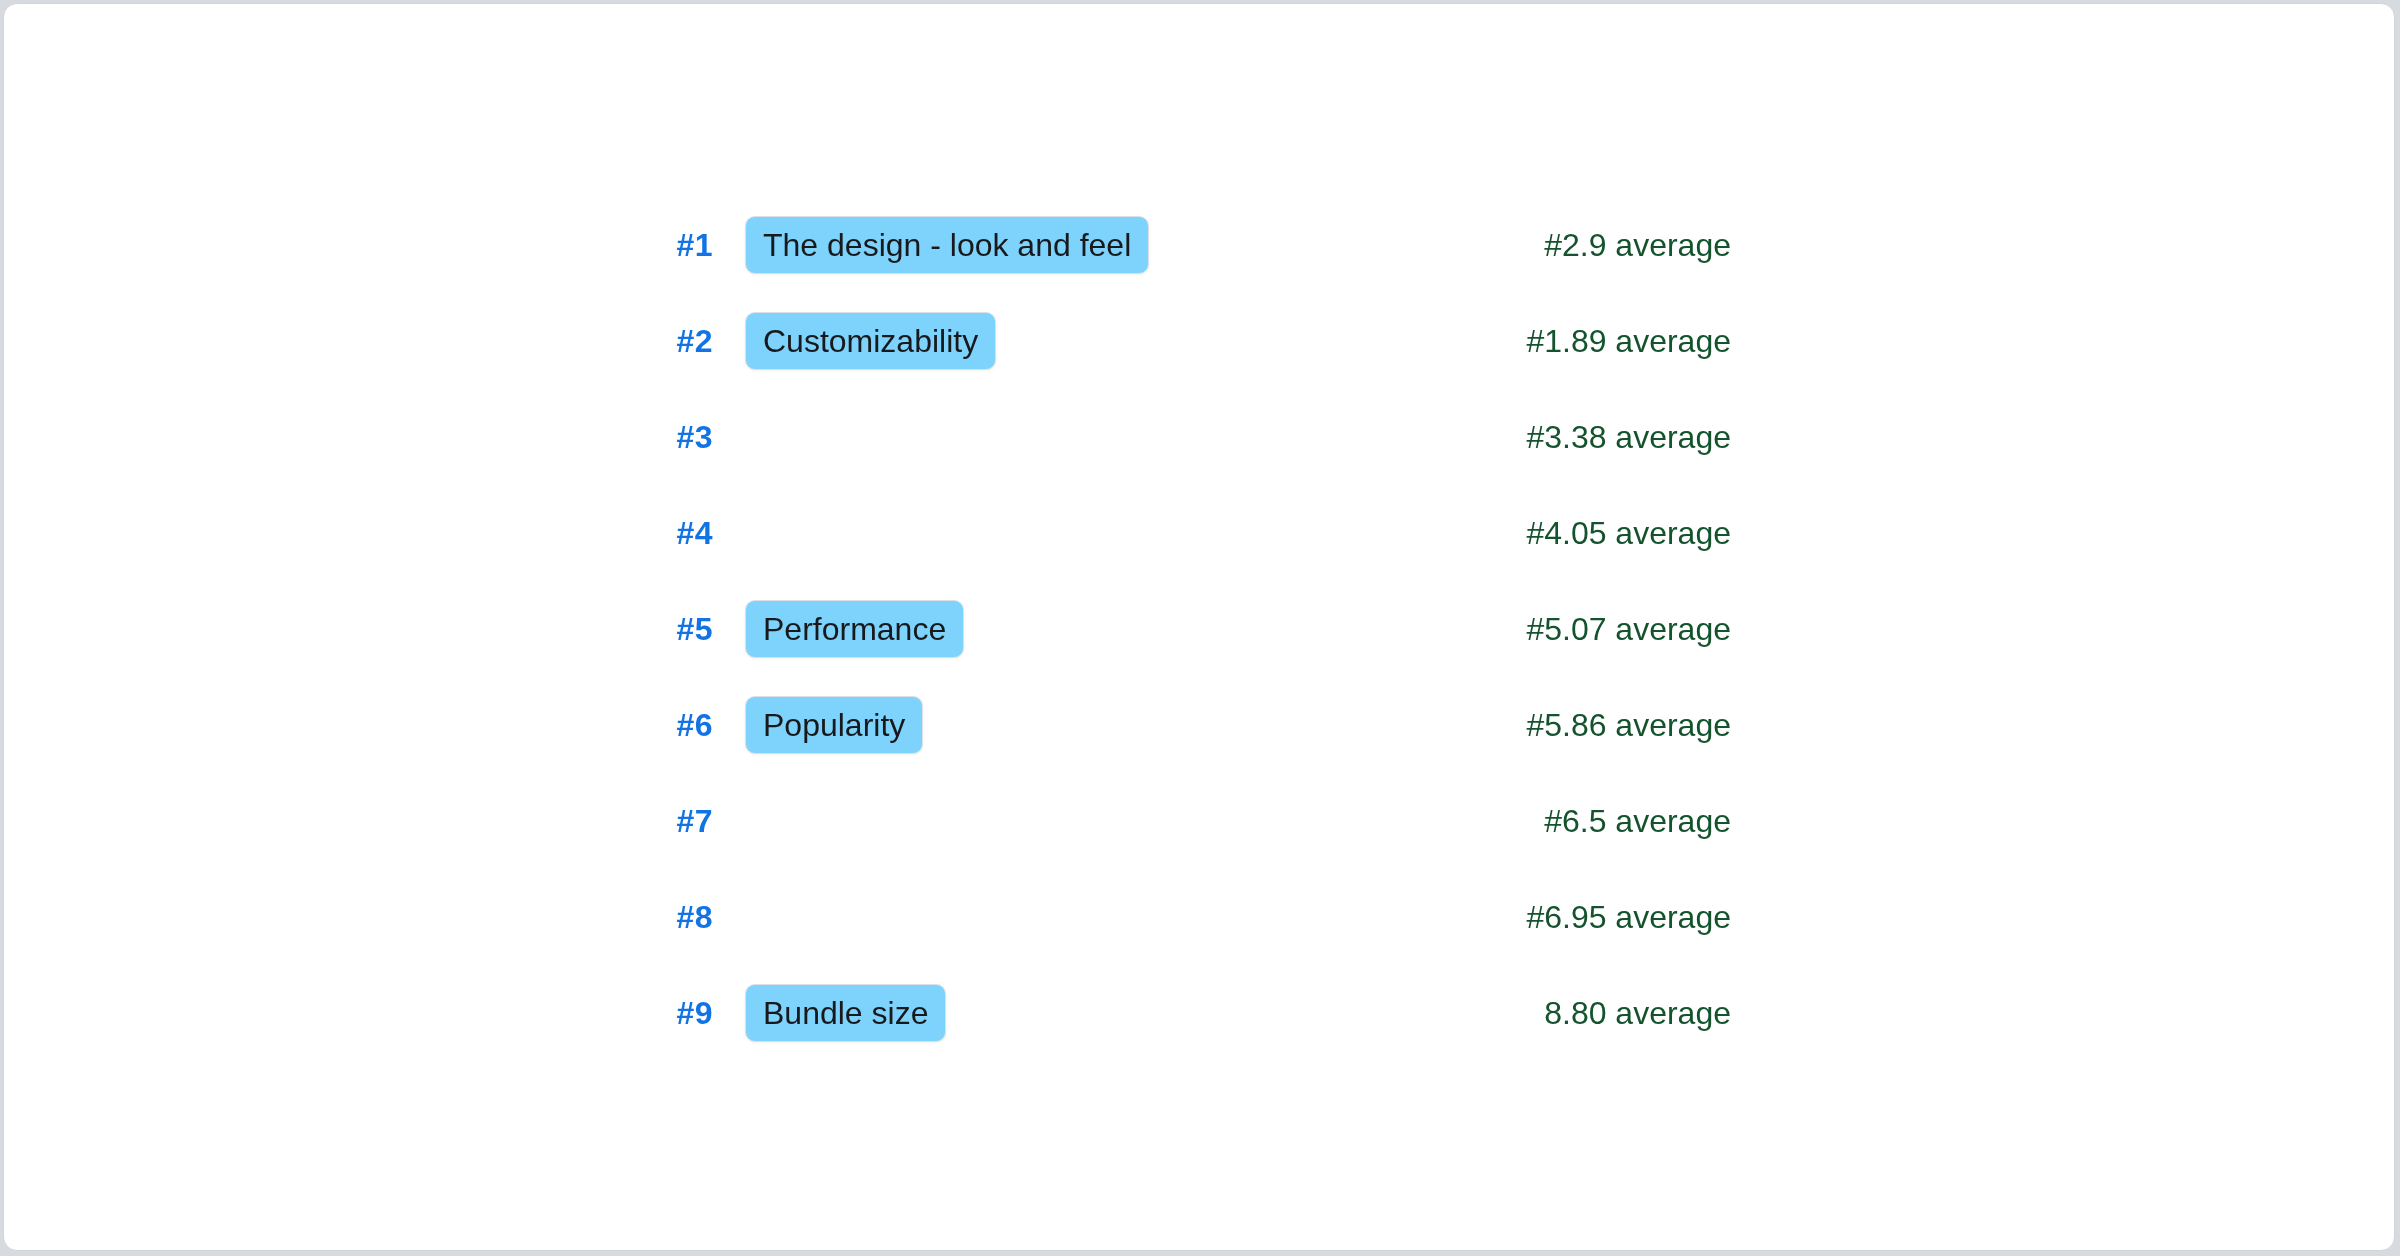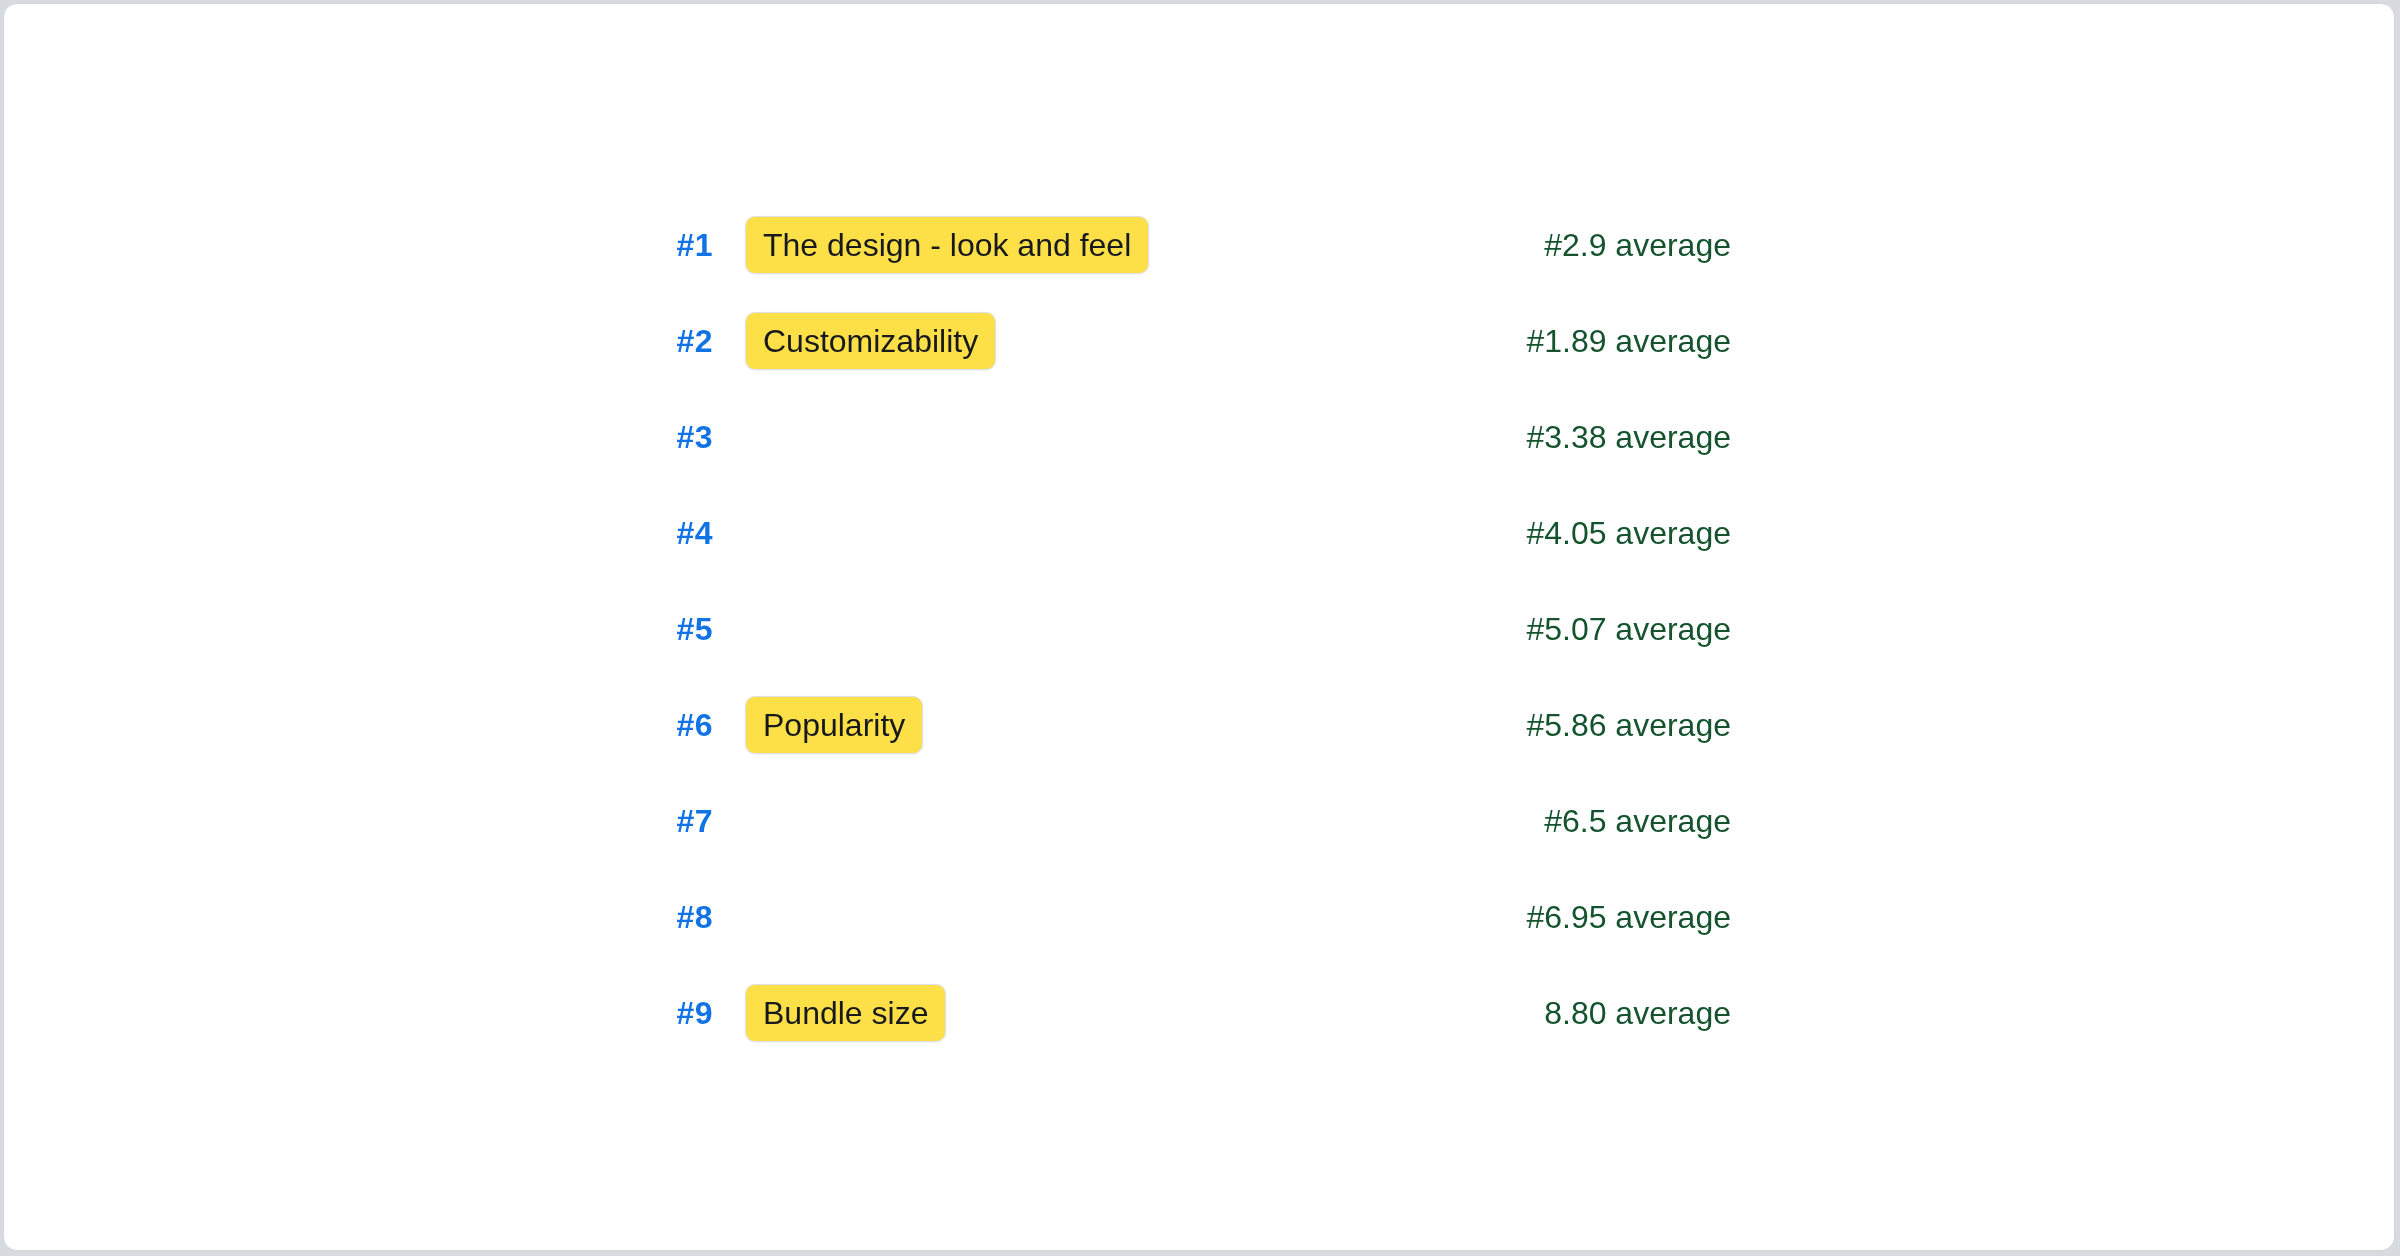--- a/index.html
+++ b/index.html
@@ -41,21 +41,21 @@
     font-weight: 700;
     color: #1274e4;
     letter-spacing: 0.5px;
   }
   .option-chip {
     margin-left: 32px;
     height: 58px;
     display: flex;
     align-items: center;
     padding: 0 17px;
-    background: #fde047;
+    background: #7dd3fc;
     border: 1px solid #dde1e7;
     border-radius: 10px;
     box-shadow: 0 1px 3px rgba(27, 33, 44, 0.06);
     font-size: 32px;
     color: #17191d;
     white-space: nowrap;
   }
   .average-score {
     margin-left: auto;
     font-size: 32px;
@@ -85,20 +85,21 @@
     <div class="average-score">#3.38 average</div>
   </div>
 
   <div class="ranking-row">
     <div class="rank-badge">#4</div>
     <div class="average-score">#4.05 average</div>
   </div>
 
   <div class="ranking-row">
     <div class="rank-badge">#5</div>
+    <div class="option-chip">Performance</div>
     <div class="average-score">#5.07 average</div>
   </div>
 
   <div class="ranking-row">
     <div class="rank-badge">#6</div>
     <div class="option-chip">Popularity</div>
     <div class="average-score">#5.86 average</div>
   </div>
 
   <div class="ranking-row">

